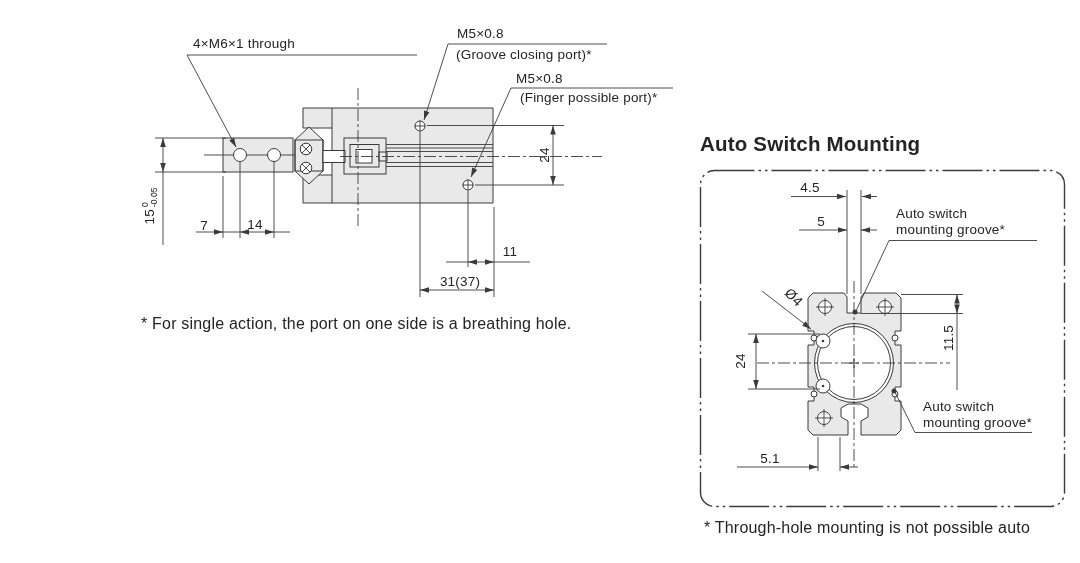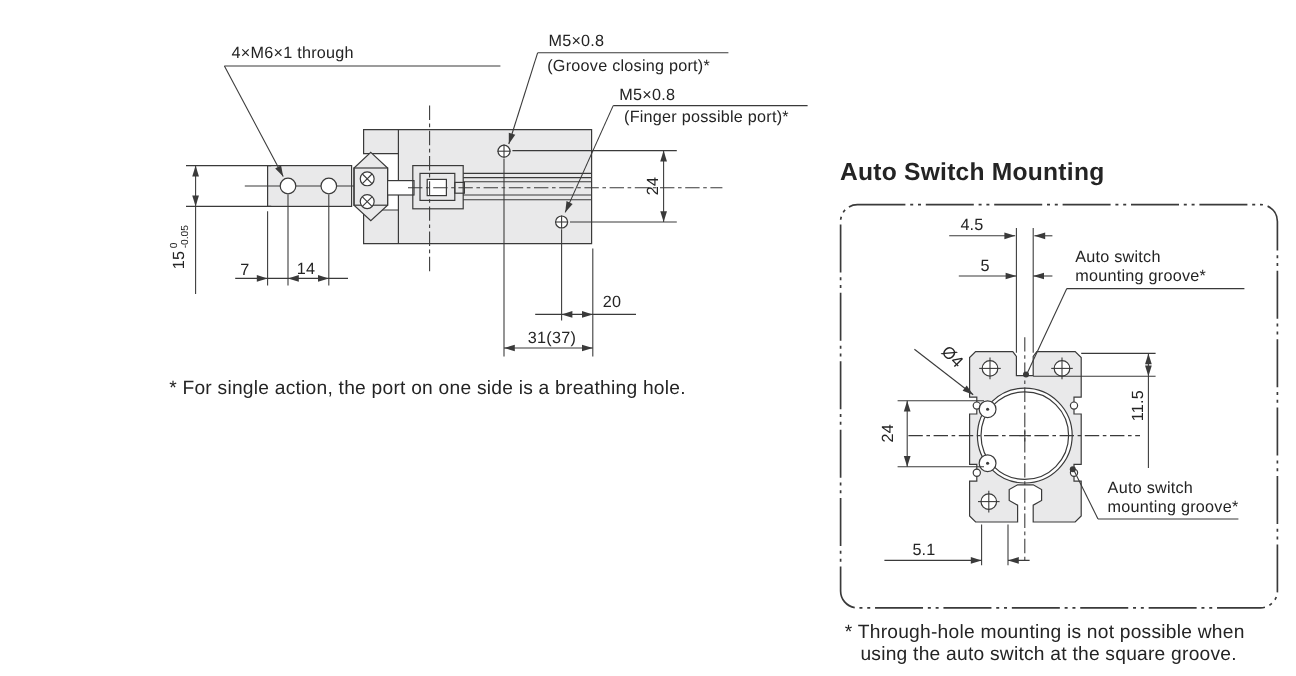--- a/index.html
+++ b/index.html
@@ -219,37 +219,36 @@
   <div class="dim rot tolwrap" style="left:149px;top:206px">
     <span>15</span>
       <span class="tol">
         <span>0</span>
         <span>-0.05</span>
       </span>
   </div>
   <div class="dim" style="left:204px;top:225px">7</div>
   <div class="dim" style="left:255px;top:224px">14</div>
   <div class="dim rot" style="left:544px;top:155px">24</div>
-  <div class="dim" style="left:510px;top:251px">20</div>
+  <div class="dim" style="left:510px;top:251px">11</div>
   <div class="dim" style="left:460px;top:281px">31(37)</div>
 
   <div class="note" style="left:141px;top:315px">* For single action, the port on one side is a breathing hole.</div>
 
   <div class="title">
     <span style="display:block">Auto Switch Mounting</span>
   </div>
 
   <div class="dim" style="left:810px;top:187px">4.5</div>
   <div class="dim" style="left:821px;top:221px">5</div>
   <div class="dim rot45" style="left:794px;top:297px">Ø4</div>
   <div class="dim rot" style="left:740px;top:361px">24</div>
   <div class="dim rot" style="left:948px;top:338px">11.5</div>
   <div class="dim" style="left:770px;top:458px">5.1</div>
 
   <div class="lbl" style="left:896px;top:206px">Auto switch</div>
   <div class="lbl" style="left:896px;top:222px">mounting groove*</div>
   <div class="lbl" style="left:923px;top:399px">Auto switch</div>
   <div class="lbl" style="left:923px;top:415px">mounting groove*</div>
 
-  <div class="note" style="left:704px;top:519px">* Through-hole mounting is not possible when</div>
-  <div class="note" style="left:717px;top:537px">using the auto switch at the square groove.</div>
+  <div class="note" style="left:704px;top:519px">* Through-hole mounting is not possible auto</div>
 
 </div>
 
 </body></html>

